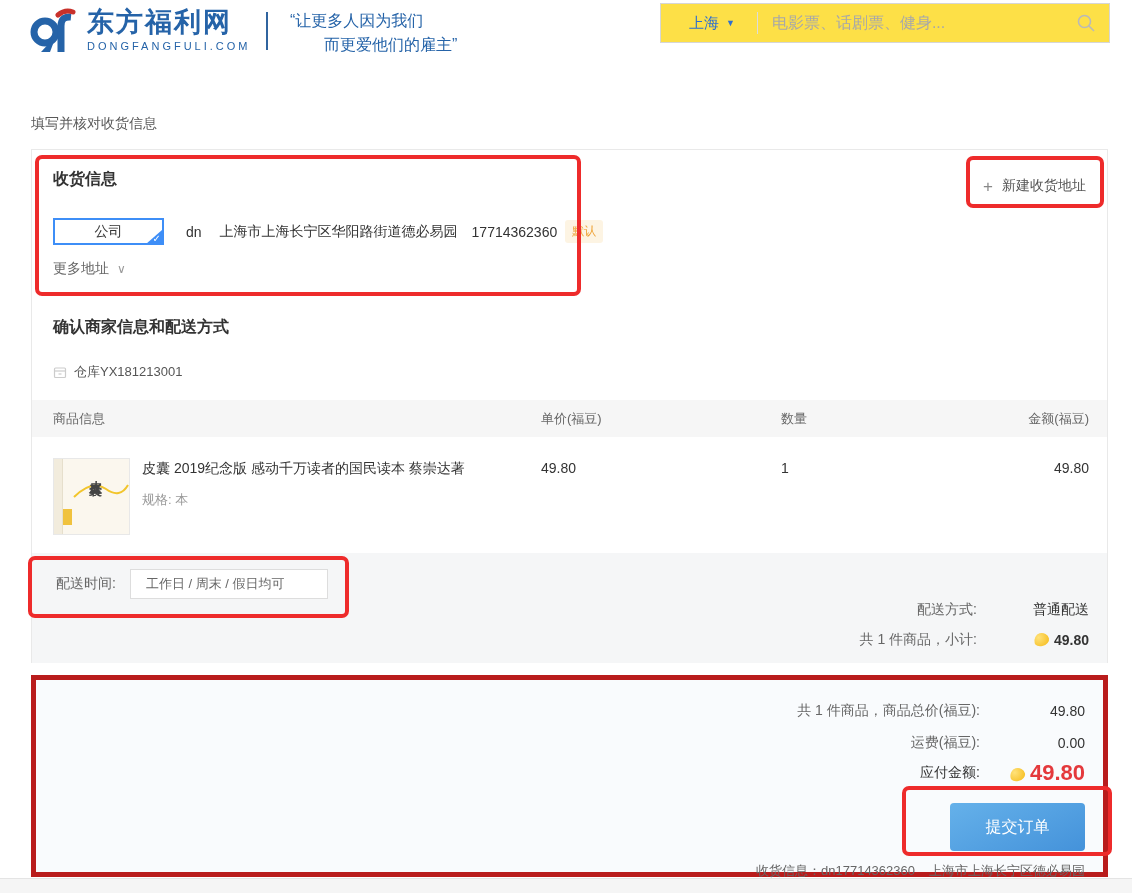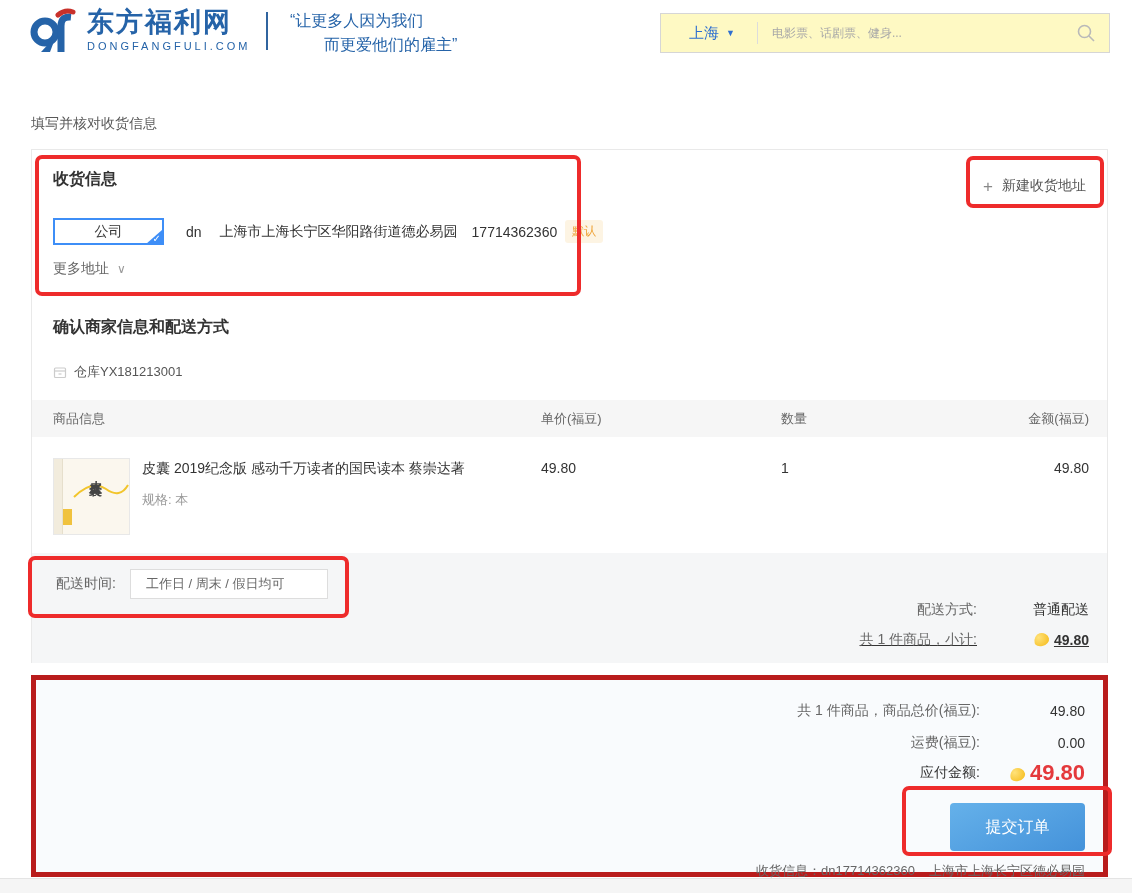--- a/index.html
+++ b/index.html
@@ -9,26 +9,26 @@
 
   
   .hdr { position:absolute; left:0; top:0; width:1132px; height:62px; background:#fff; }
   .logo { position:absolute; left:28px; top:8px; display:flex; align-items:flex-start; gap:9px; }
   .logo-text .brand { font-size:27px; font-weight:bold; color:#2563a8; letter-spacing:2px; line-height:1.05; }
   .logo-text .domain { font-size:11px; color:#2563a8; letter-spacing:3px; margin-top:4px; }
   .hdr-divider { position:absolute; left:266px; top:12px; width:2px; height:38px; background:#30649f; }
   .slogan { position:absolute; left:290px; top:9px; color:#2563a8; font-size:16px; font-weight:400; line-height:1.5; }
   .slogan .l2 { padding-left:34px; }
 
-  .searchbar { position:absolute; left:660px; top:13px; width:450px; height:40px;
-    border:1px solid #d6d6d6; background:#fef9c3; display:flex; align-items:center; }
+  .searchbar { position:absolute; left:660px; top:3px; width:450px; height:40px;
+    border:1px solid #d6d6d6; background:#fde047; display:flex; align-items:center; }
   .city { margin-left:28px; color:#2e6fd0; font-size:15px; display:flex; align-items:center; gap:7px; cursor:pointer; white-space:nowrap; }
   .city .caret { font-size:9px; line-height:1; color:#2e6fd0; }
   .search-vline { width:1px; height:22px; background:#dcdcdc; margin:0 14px 0 22px; }
-  .search-input { border:none; outline:none; flex:1; font-size:12px; color:#333; background:transparent; }
+  .search-input { border:none; outline:none; flex:1; font-size:16px; color:#333; background:transparent; }
   .search-input::placeholder { color:#a8a8a8; }
   .mag { margin-right:13px; display:flex; align-items:center; }
 
   
   .page-title { position:absolute; left:31px; top:115px; font-size:14px; color:#595959; }
 
   
   .card1 { position:absolute; left:31px; top:149px; width:1077px; height:514px;
     border:1px solid #e9e9e9; background:#fff; }
   .sec-title { position:absolute; left:21px; font-size:16px; font-weight:bold; color:#333; }
@@ -77,21 +77,21 @@
   .pspec { font-size:13px; color:#999; margin-top:13px; }
   .pval { padding-top:2px; }
 
   .strip { position:absolute; left:0; top:403px; width:100%; height:110px; background:#f5f6f7; }
   .dtime { position:absolute; left:24px; top:16px; display:flex; align-items:center; }
   .dtime .lbl { font-size:14px; color:#666; }
   .dtime .box { margin-left:14px; width:198px; height:30px; background:#fff; border:1px solid #ddd;
     font-size:13px; color:#666; line-height:28px; padding-left:15px; cursor:pointer; }
   .drow { position:absolute; right:18px; display:flex; align-items:center; justify-content:flex-end; font-size:14px; }
   .dr1 { top:48px; }
-  .dr2 { top:78px;text-decoration:underline; }
+  .dr2 { top:78px; }
   .drow .lbl { color:#666; }
   .drow .val { width:112px; text-align:right; color:#333; }
   .dr2 .val { font-weight:bold; }
 
   
   .card2 { position:absolute; left:31px; top:675px; width:1077px; height:202px;
     background:#f9fbfd; border:5px solid #b91c1c; }
   .srow { position:absolute; right:18px; display:flex; align-items:center; justify-content:flex-end; font-size:14px; }
   .sr1 { top:22px; }
   .sr2 { top:54px;margin-left:28px; }

